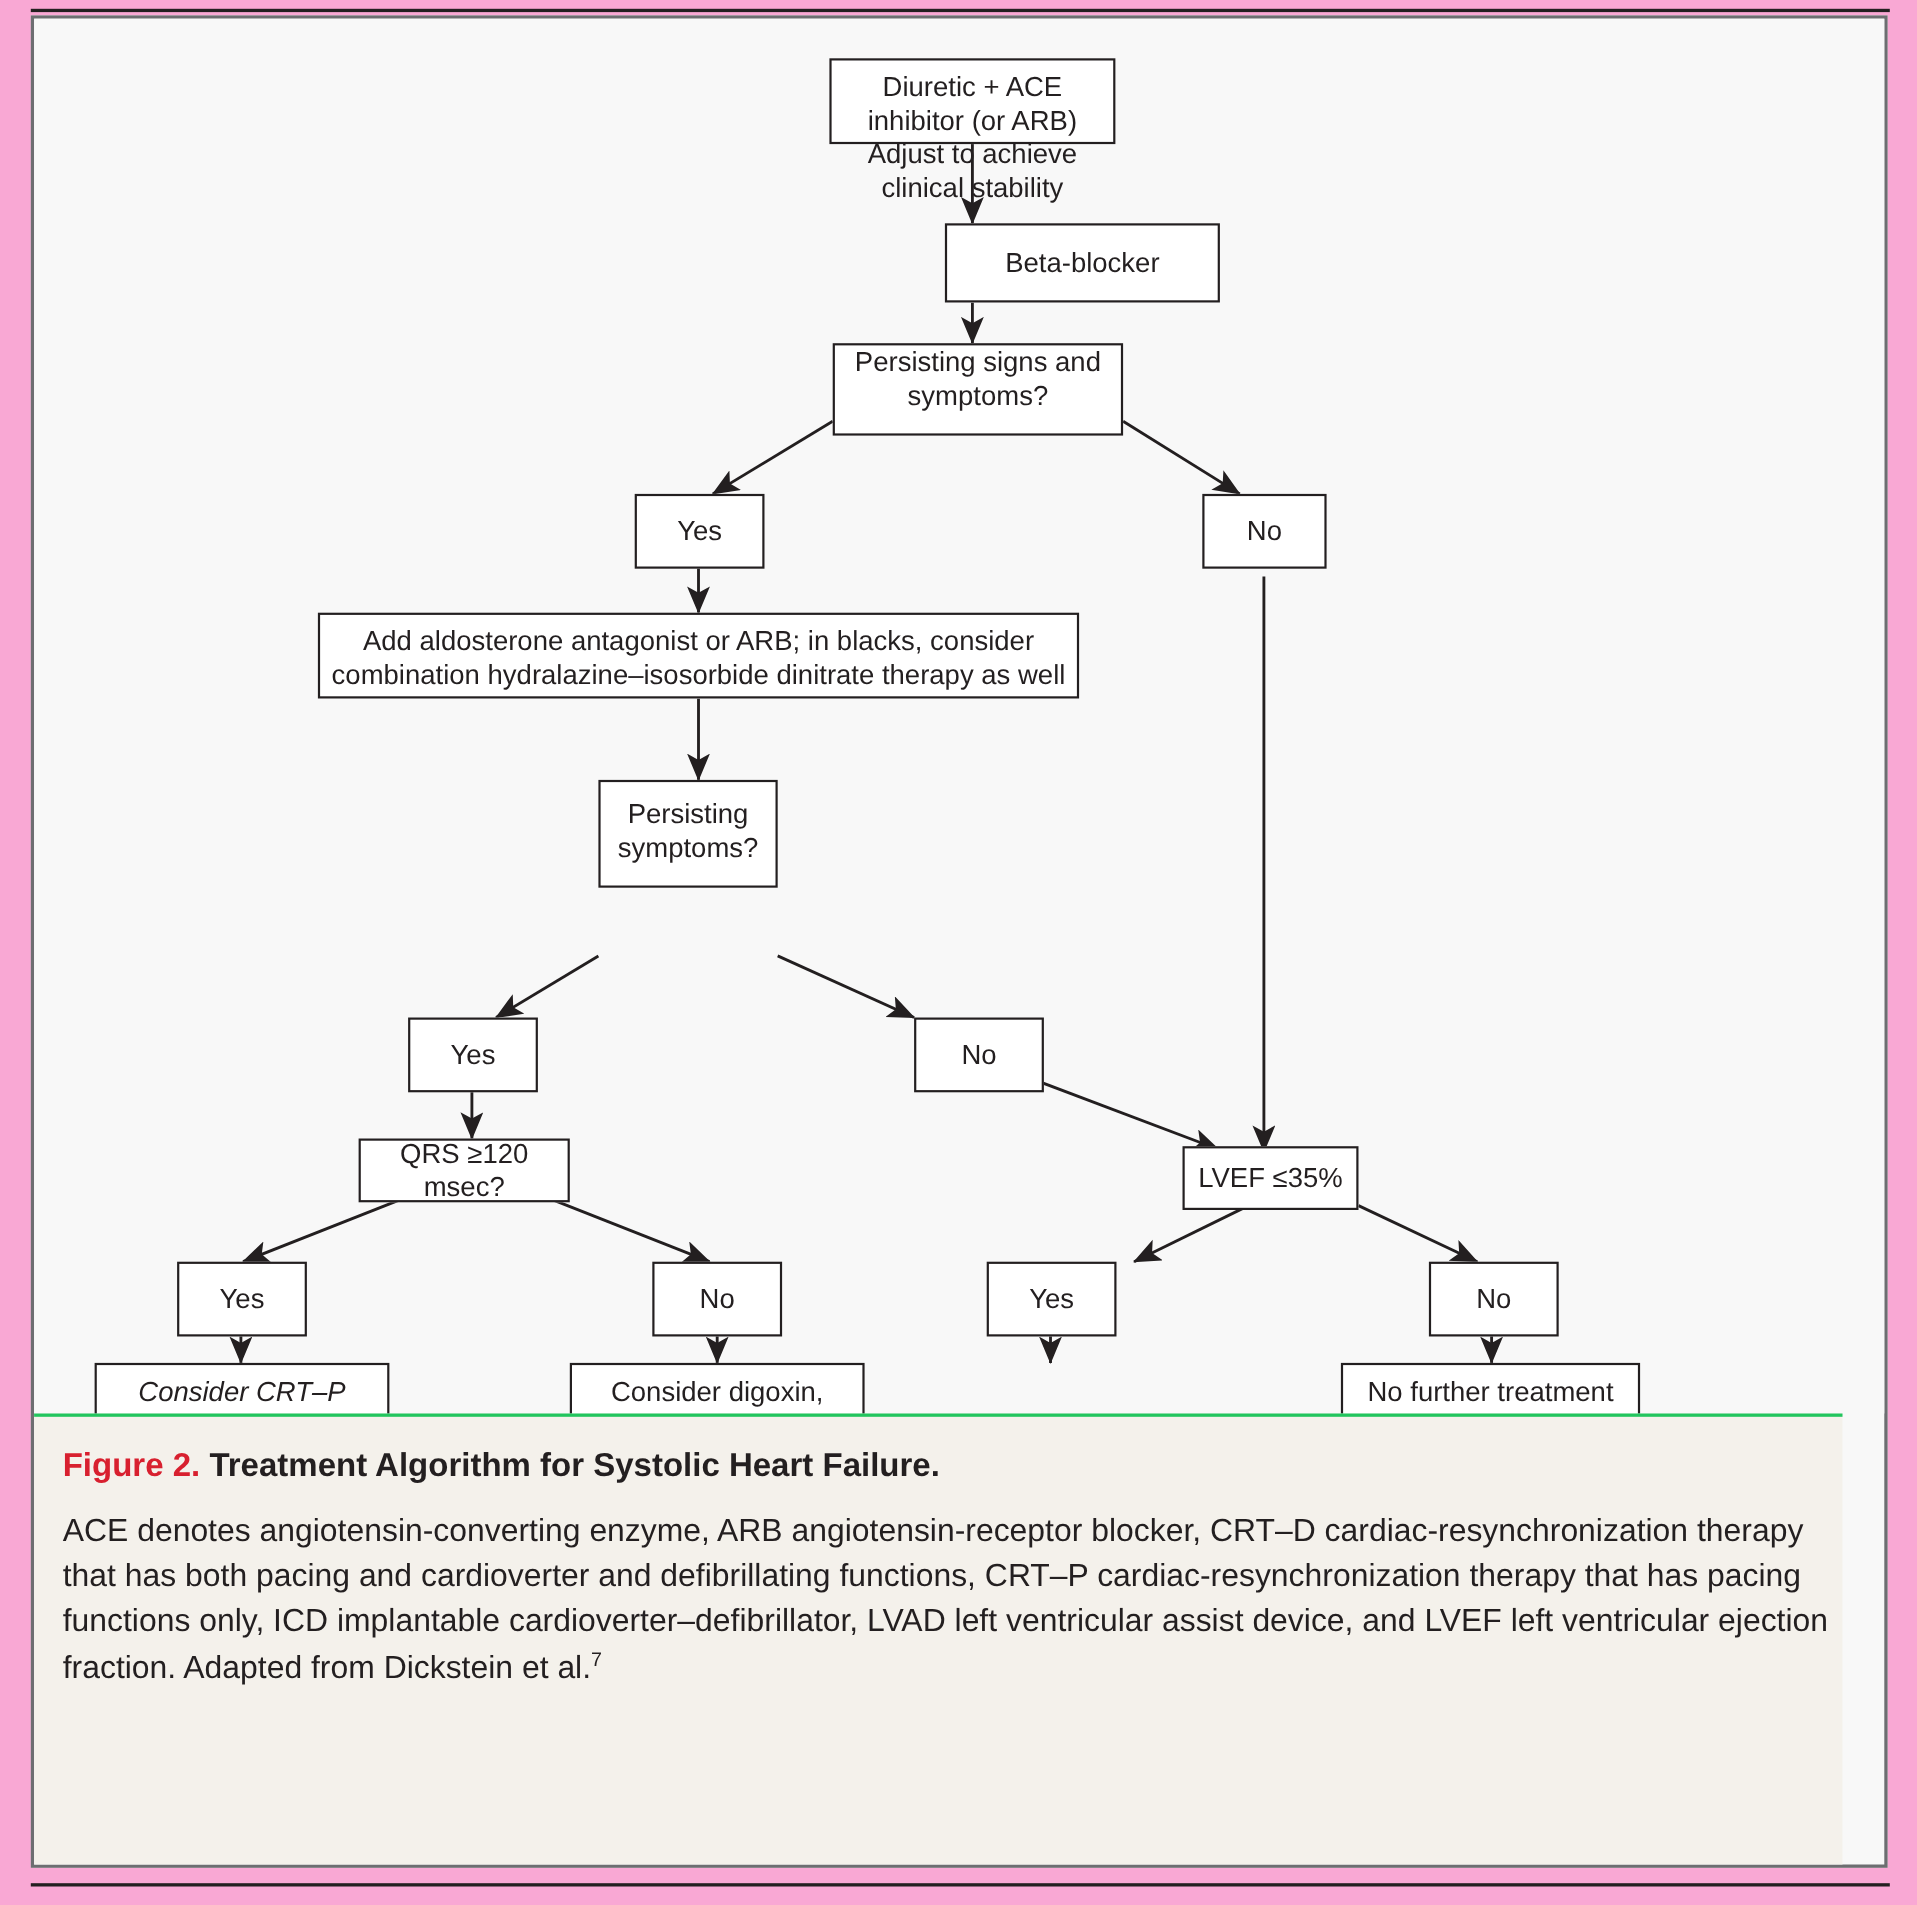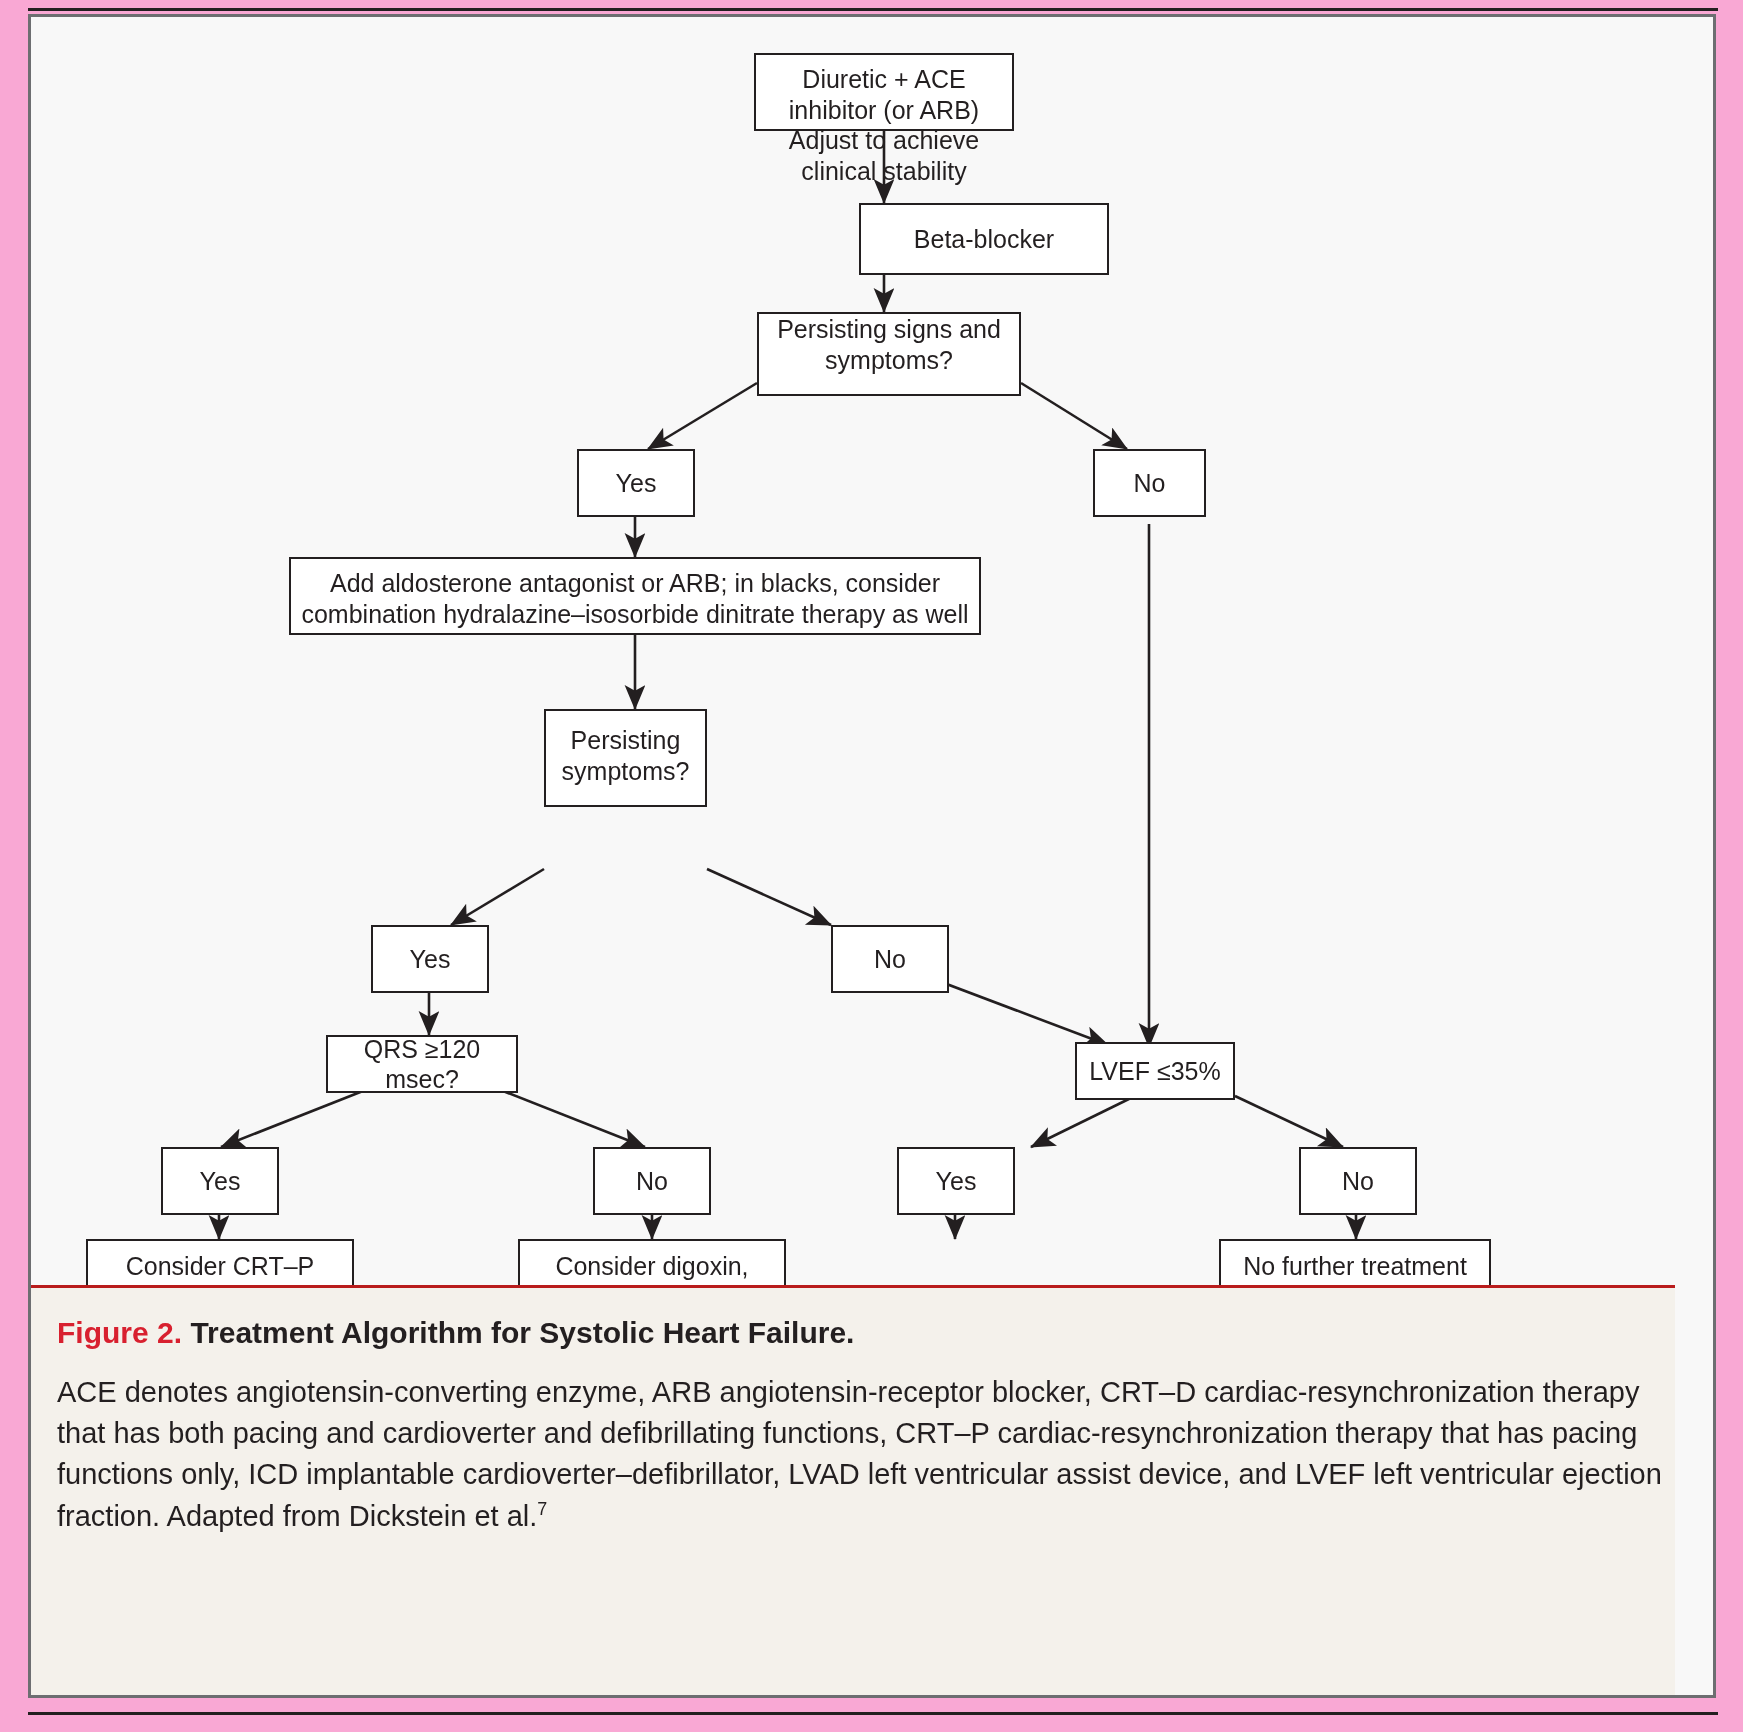--- a/index.html
+++ b/index.html
@@ -51,21 +51,21 @@
     height: 1268px;
     background: #f8f8f8;
   }
   .caption-area {
     position: absolute;
     left: 0;
     top: 1268px;
     width: 1644px;
     height: 410px;
     background: #f4f1eb;
-    border-top: 3px solid #b91c1c;
+    border-top: 3px solid #22c55e;
     box-sizing: border-box;
   }
 
   
   .node {
     position: absolute;
     box-sizing: border-box;
     border: 2.5px solid #231f20;
     background: #ffffff;
     color: #231f20;
@@ -232,21 +232,21 @@
       </div>
 
       <div class="node" style="left:866px; top:1130px; width:118px; height:68px;">
         <span>Yes</span>
       </div>
 
       <div class="node" style="left:1268px; top:1130px; width:118px; height:68px;">
         <span>No</span>
       </div>
 
-      <div class="node" style="left:55px; top:1222px; width:268px; height:80px; display:block; padding-top:10px;">
+      <div class="node" style="left:55px; top:1222px; width:268px; height:80px; display:block; padding-top:10px;font-style:italic;">
         <div>Consider CRT–P</div>
         <div>or CRT–D</div>
       </div>
 
       <div class="node" style="left:487px; top:1222px; width:268px; height:80px; display:block; padding-top:10px;">
         <div>Consider digoxin, LVAD,</div>
         <div>transplantation</div>
       </div>
 
 

